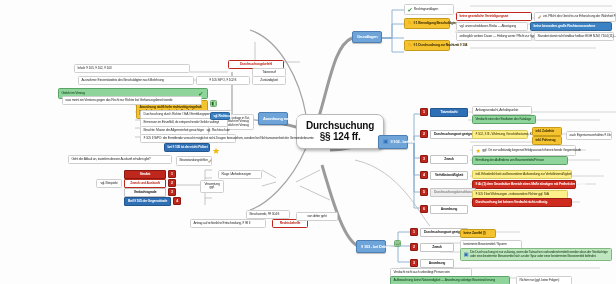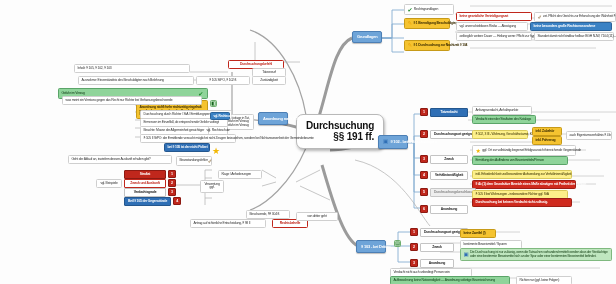--- a/index.html
+++ b/index.html
@@ -12,21 +12,21 @@
   #canvas{position:relative;width:616px;height:284px;overflow:hidden;background:#fdfdfd;}
   svg.links{position:absolute;left:0;top:0;width:616px;height:284px;pointer-events:none;}
 
   .node{position:absolute;box-sizing:border-box;white-space:nowrap;
         line-height:1.05;letter-spacing:-0.2px;}
 
   
   .center{
     background:#ffffff;border:1px solid #b9b9b9;border-radius:7px;
     box-shadow:1px 2px 3px rgba(0,0,0,.28);
-    padding:6px 9px;text-align:right;color:#111;
+    padding:6px 9px;text-align:center;color:#111;
     font-size:10px;font-weight:600;
   }
   .center .l2{display:block;}
 
   
   .mainblue{
     background:#6ea4d8;border:1px solid #4c7fb5;color:#fff;
     font-size:4px;font-weight:700;padding:3px 4px;border-radius:2px;
     text-align:center;box-shadow:0 1px 1px rgba(0,0,0,.25);
   }
@@ -184,21 +184,21 @@
       <path d="M440 232 L 520 232"></path>
       <path d="M440 243 L 520 243"></path>
       <path d="M440 252 L 600 252"></path>
       <path d="M400 268 L 600 268"></path>
       <path d="M400 278 L 540 278"></path>
     </g>
   </svg>
 
   <div class="node center" style="left:296px;top:114px;">
     <span>Durchsuchung</span>
-    <span class="l2">§§ 191 ff.</span>
+    <span class="l2">§§ 124 ff.</span>
   </div>
 
   <div class="node mainblue" style="left:352px;top:31px;width:30px;">Grundlagen</div>
 
   <div class="node bx plain" style="left:404px;top:4px;width:50px;">
     <span class="ic ic-check">✔</span>
     <span>Rechtsgrundlagen</span>
   </div>
   <div class="node bx yellow" style="left:404px;top:18px;width:46px;">
     <span class="ic ic-bulb">✎</span>

